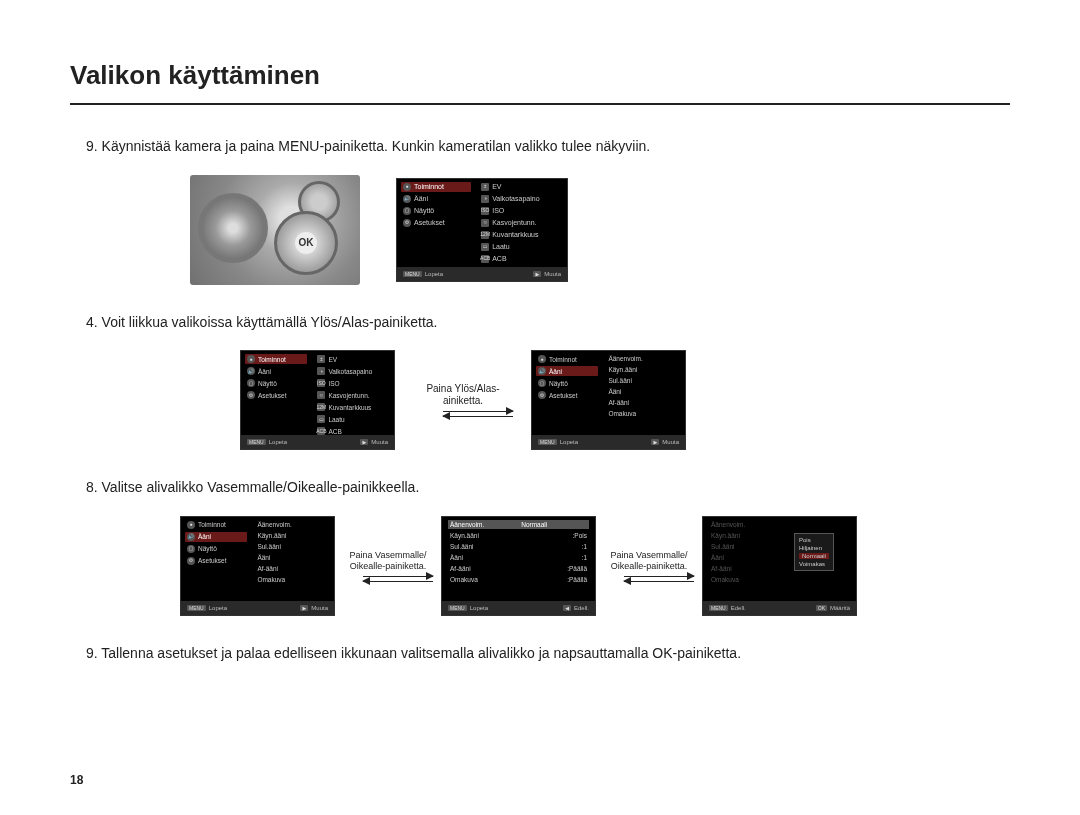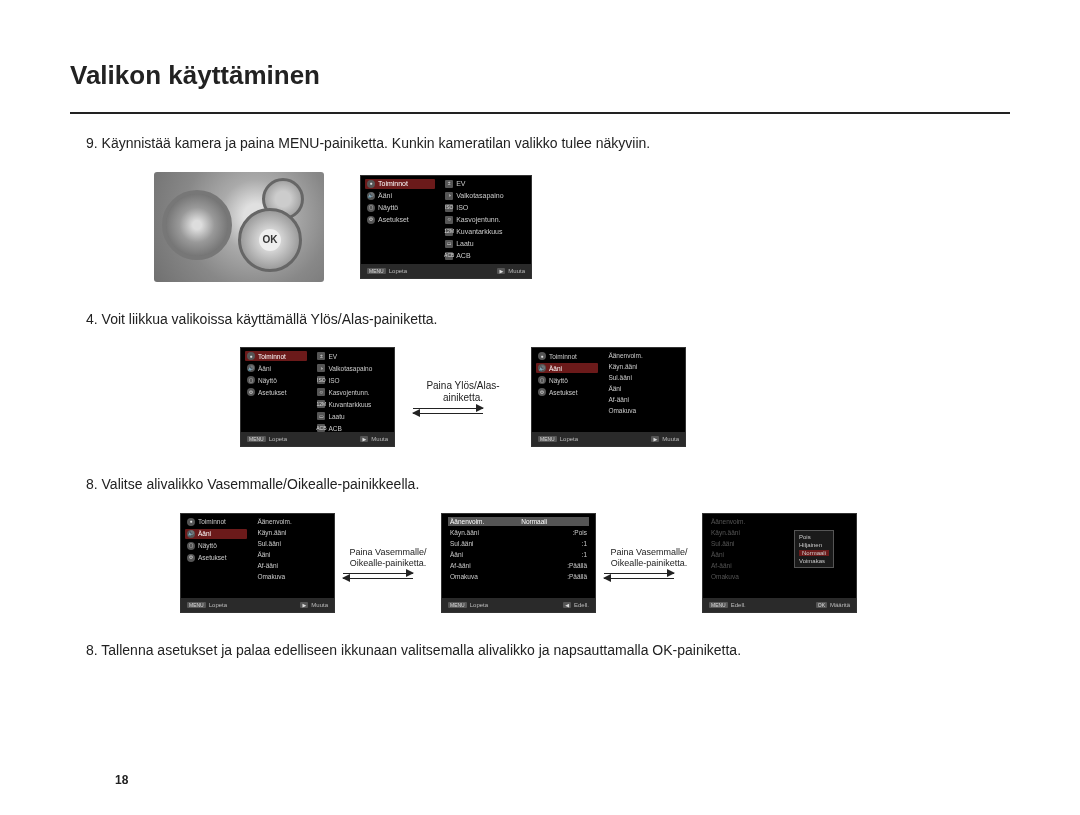--- a/index.html
+++ b/index.html
@@ -9,25 +9,25 @@
     background: #fff;
     font-family: Arial, Helvetica, sans-serif;
     color: #222;
     padding: 60px 70px 30px 70px;
     position: relative;
   }
   .title {
     font-size: 26px;
     font-weight: bold;
     border-bottom: 2px solid #222;
-    padding-bottom: 21px;
-    margin-bottom: 20px;
+    padding-bottom: 12px;
+    margin-bottom: 32px;
   }
   .step { font-size: 14px; margin: 0 0 18px 16px; line-height: 1.4; }
-  .figrow { display: flex; align-items: center; justify-content: flex-start; margin: 0 0 28px 84px; gap: 36px; }
+  .figrow { display: flex; align-items: center; justify-content: flex-start; margin: 0 0 28px 120px; gap: 36px; }
   .figrow.center { margin-left: 170px; gap: 18px; }
   .figrow.triple { margin-left: 110px; gap: 8px; }
 
   
   .camera {
     width: 170px; height: 110px; background: #bdbdbd; position: relative; overflow: hidden;
     border-radius: 3px;
     background: radial-gradient(circle at 60% 40%, #e0e0e0 10%, #aaa 30%, #888 60%, #707070 100%);
   }
   .lens { position:absolute; left:8px; top:18px; width:70px; height:70px; border-radius:50%;
@@ -61,30 +61,30 @@
   .lcd .kv { display:flex; justify-content:space-between;}
   .lcd .kv span:first-child { width:52%;}
   .lcd .hdrrow { display:flex; background:#555; color:#fff; padding:1px 2px;}
   .lcd .hdrrow span:first-child { width:52%;}
   .lcd .popup { position:absolute; right:22px; top:16px; background:#1a1a1a; border:1px solid #555;
     padding:3px 4px; display:flex; flex-direction:column; gap:2px; font-size:6px;}
   .lcd .popup .sel { background:#6b1a1a; padding:0 3px;}
   .lcd .dim { color:#555;}
 
   
-  .between { display:flex; flex-direction:column; align-items:flex-start; justify-content:center;
+  .between { display:flex; flex-direction:column; align-items:flex-end; justify-content:center;
     font-size:10px; text-align:center; line-height:1.2; color:#222; width:100px; gap:4px;}
   .between.narrow { width:90px; font-size:9px;}
   .arrow-r, .arrow-l { width:70px; height:1px; background:#222; position:relative;}
   .arrow-r::after { content:""; position:absolute; right:-1px; top:-4px; border-left:8px solid #222;
     border-top:4.5px solid transparent; border-bottom:4.5px solid transparent;}
   .arrow-l::after { content:""; position:absolute; left:-1px; top:-4px; border-right:8px solid #222;
     border-top:4.5px solid transparent; border-bottom:4.5px solid transparent;}
 
-  .pagenum { position:absolute; left:70px; bottom:28px; font-size:12px; font-weight:bold;margin-left:45px;}
+  .pagenum { position:absolute; left:70px; bottom:28px; font-size:12px; font-weight:bold;}
 </style>
 </head>
 <body>
 
 <h1 class="title">Valikon käyttäminen</h1>
 
 <p class="step">9. Käynnistää kamera ja paina MENU-painiketta.  Kunkin kameratilan valikko tulee näkyviin.</p>
 
 <div class="figrow">
   <div class="camera">
@@ -438,15 +438,15 @@
         </span>
       <span class="k">
           <span class="tag">OK</span>
           <span>Määritä</span>
         </span>
     </div>
   </div>
 
 </div>
 
-<p class="step">8. Tallenna asetukset ja palaa edelliseen ikkunaan valitsemalla alivalikko ja napsauttamalla OK-painiketta.</p>
+<p class="step">9. Tallenna asetukset ja palaa edelliseen ikkunaan valitsemalla alivalikko ja napsauttamalla OK-painiketta.</p>
 
 <div class="pagenum">18</div>
 
 </body></html>

